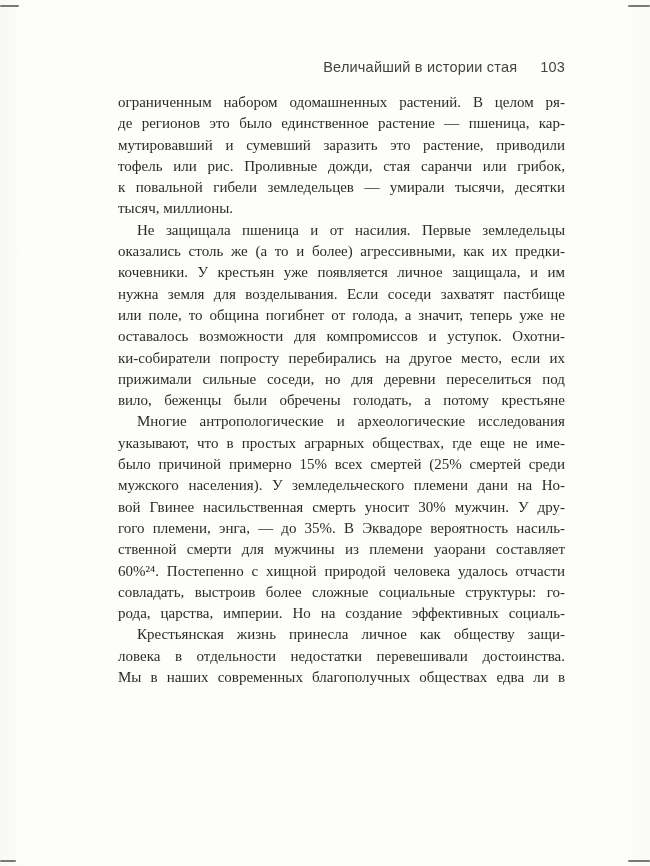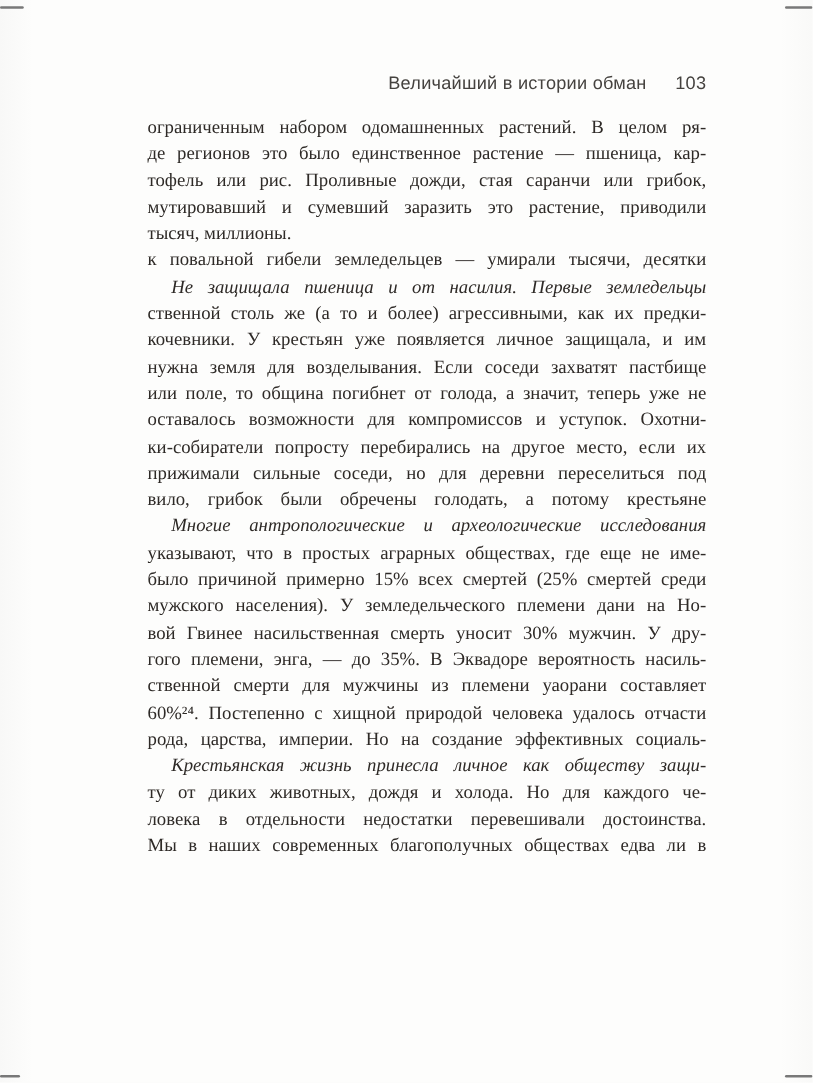--- a/index.html
+++ b/index.html
@@ -36,58 +36,58 @@
     position:absolute; left:118px; top:92px; width:447px;
     font-size:15px; line-height:21.3px;
     color:var(--text-color,#2e2a27);
   }
   .line {
     height:21.3px;
     text-align:justify;
     text-align-last:justify;
   }
   .line.para-end { text-align-last:left; }
-  .line.indent { text-indent:19px;font-style:italic; }
+  .line.indent { text-indent:19px; }
 </style>
 </head>
 <body style="--text-color: #2e2a27; --header-color: #45423f; --corner-color: #787878;">
 
 <div class="page">
   <div class="corner-mark tl"></div>
   <div class="corner-mark tr"></div>
   <div class="corner-mark bl"></div>
   <div class="corner-mark br"></div>
 
   <div class="running-header">
-    <span>Величайший в истории обман</span><span class="pagenum">103</span>
+    <span>Величайший в истории стая</span><span class="pagenum">103</span>
   </div>
 
   <div class="text-block" id="text-block">
       <div class="line">ограниченным набором одомашненных растений. В целом ря-</div>
       <div class="line">де регионов это было единственное растение — пшеница, кар-</div>
+      <div class="line">мутировавший и сумевший заразить это растение, приводили</div>
       <div class="line">тофель или рис. Проливные дожди, стая саранчи или грибок,</div>
-      <div class="line">мутировавший и сумевший заразить это растение, приводили</div>
+      <div class="line">к повальной гибели земледельцев — умирали тысячи, десятки</div>
       <div class="line para-end">тысяч, миллионы.</div>
-      <div class="line">к повальной гибели земледельцев — умирали тысячи, десятки</div>
       <div class="line indent">Не защищала пшеница и от насилия. Первые земледельцы</div>
-      <div class="line">ственной столь же (а то и более) агрессивными, как их предки-</div>
+      <div class="line">оказались столь же (а то и более) агрессивными, как их предки-</div>
       <div class="line">кочевники. У крестьян уже появляется личное защищала, и им</div>
       <div class="line">нужна земля для возделывания. Если соседи захватят пастбище</div>
       <div class="line">или поле, то община погибнет от голода, а значит, теперь уже не</div>
       <div class="line">оставалось возможности для компромиссов и уступок. Охотни-</div>
       <div class="line">ки-собиратели попросту перебирались на другое место, если их</div>
       <div class="line">прижимали сильные соседи, но для деревни переселиться под</div>
-      <div class="line">вило, грибок были обречены голодать, а потому крестьяне</div>
+      <div class="line">вило, беженцы были обречены голодать, а потому крестьяне</div>
       <div class="line indent">Многие антропологические и археологические исследования</div>
       <div class="line">указывают, что в простых аграрных обществах, где еще не име-</div>
       <div class="line">было причиной примерно 15% всех смертей (25% смертей среди</div>
       <div class="line">мужского населения). У земледельческого племени дани на Но-</div>
       <div class="line">вой Гвинее насильственная смерть уносит 30% мужчин. У дру-</div>
       <div class="line">гого племени, энга, — до 35%. В Эквадоре вероятность насиль-</div>
       <div class="line">ственной смерти для мужчины из племени уаорани составляет</div>
       <div class="line">60%²⁴. Постепенно с хищной природой человека удалось отчасти</div>
+      <div class="line">совладать, выстроив более сложные социальные структуры: го-</div>
       <div class="line">рода, царства, империи. Но на создание эффективных социаль-</div>
       <div class="line indent">Крестьянская жизнь принесла личное как обществу защи-</div>
-      <div class="line">ту от диких животных, дождя и холода. Но для каждого че-</div>
       <div class="line">ловека в отдельности недостатки перевешивали достоинства.</div>
       <div class="line">Мы в наших современных благополучных обществах едва ли в</div>
     </div>
 </div>
 
 </body></html>

